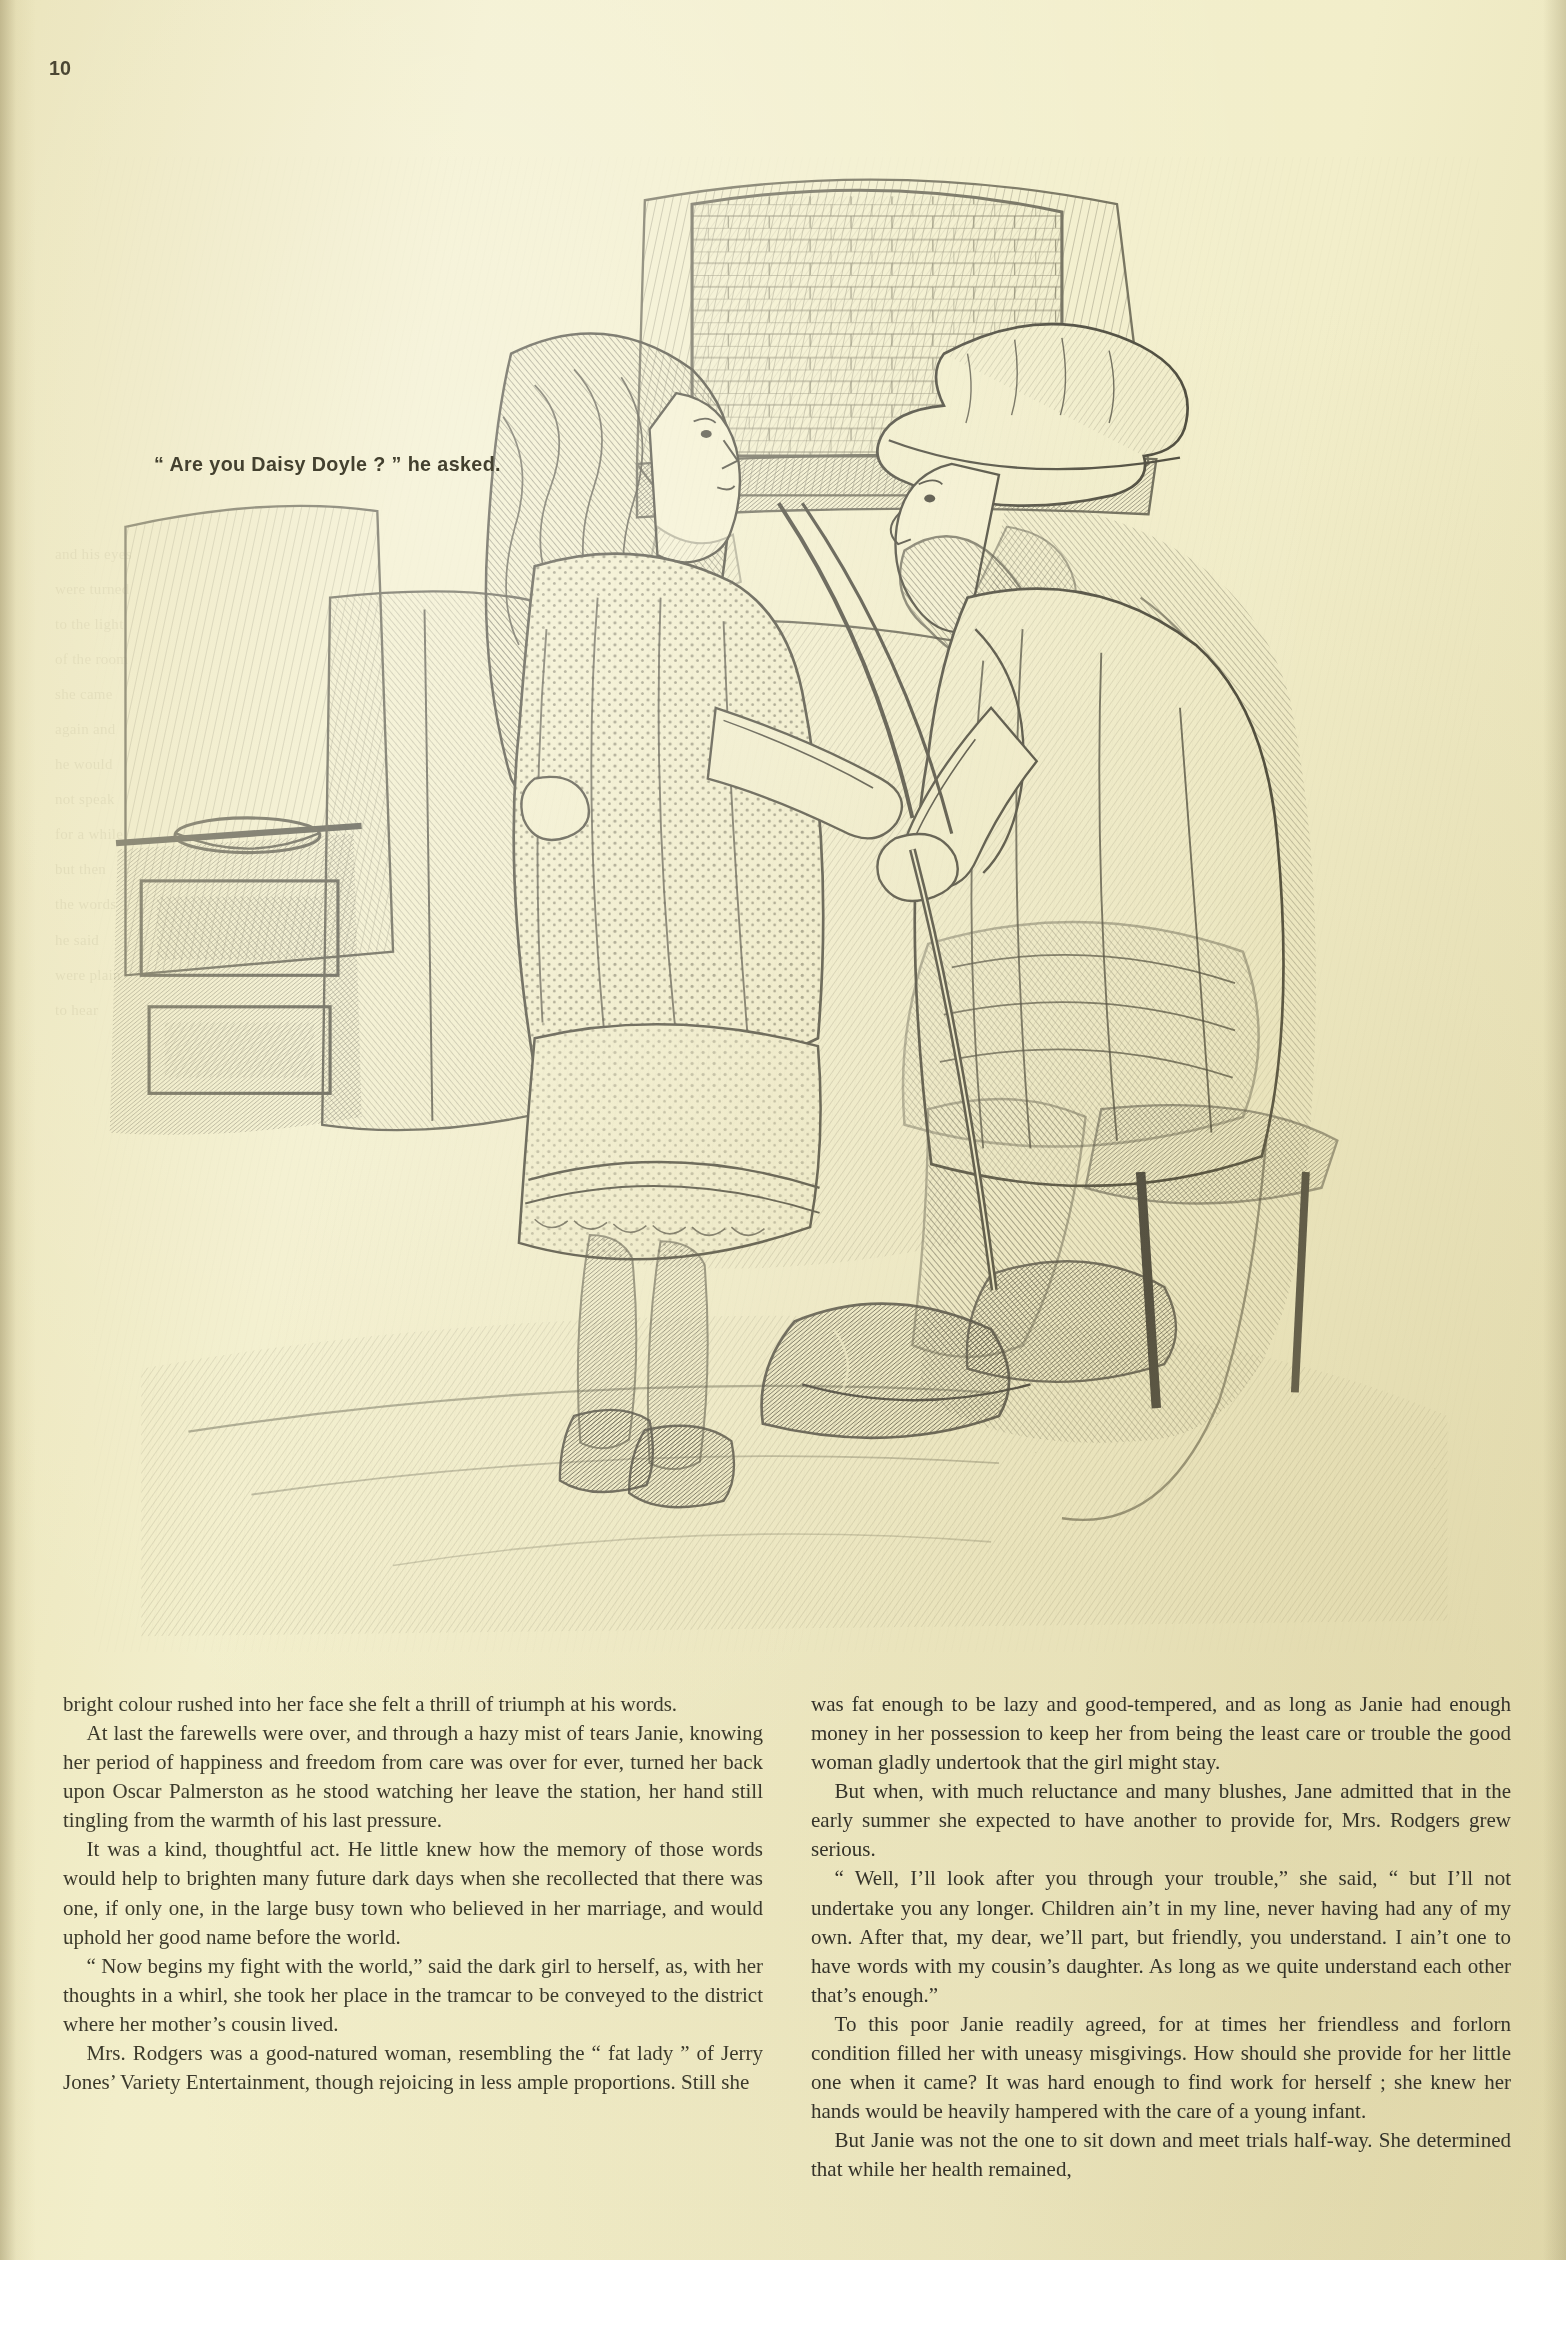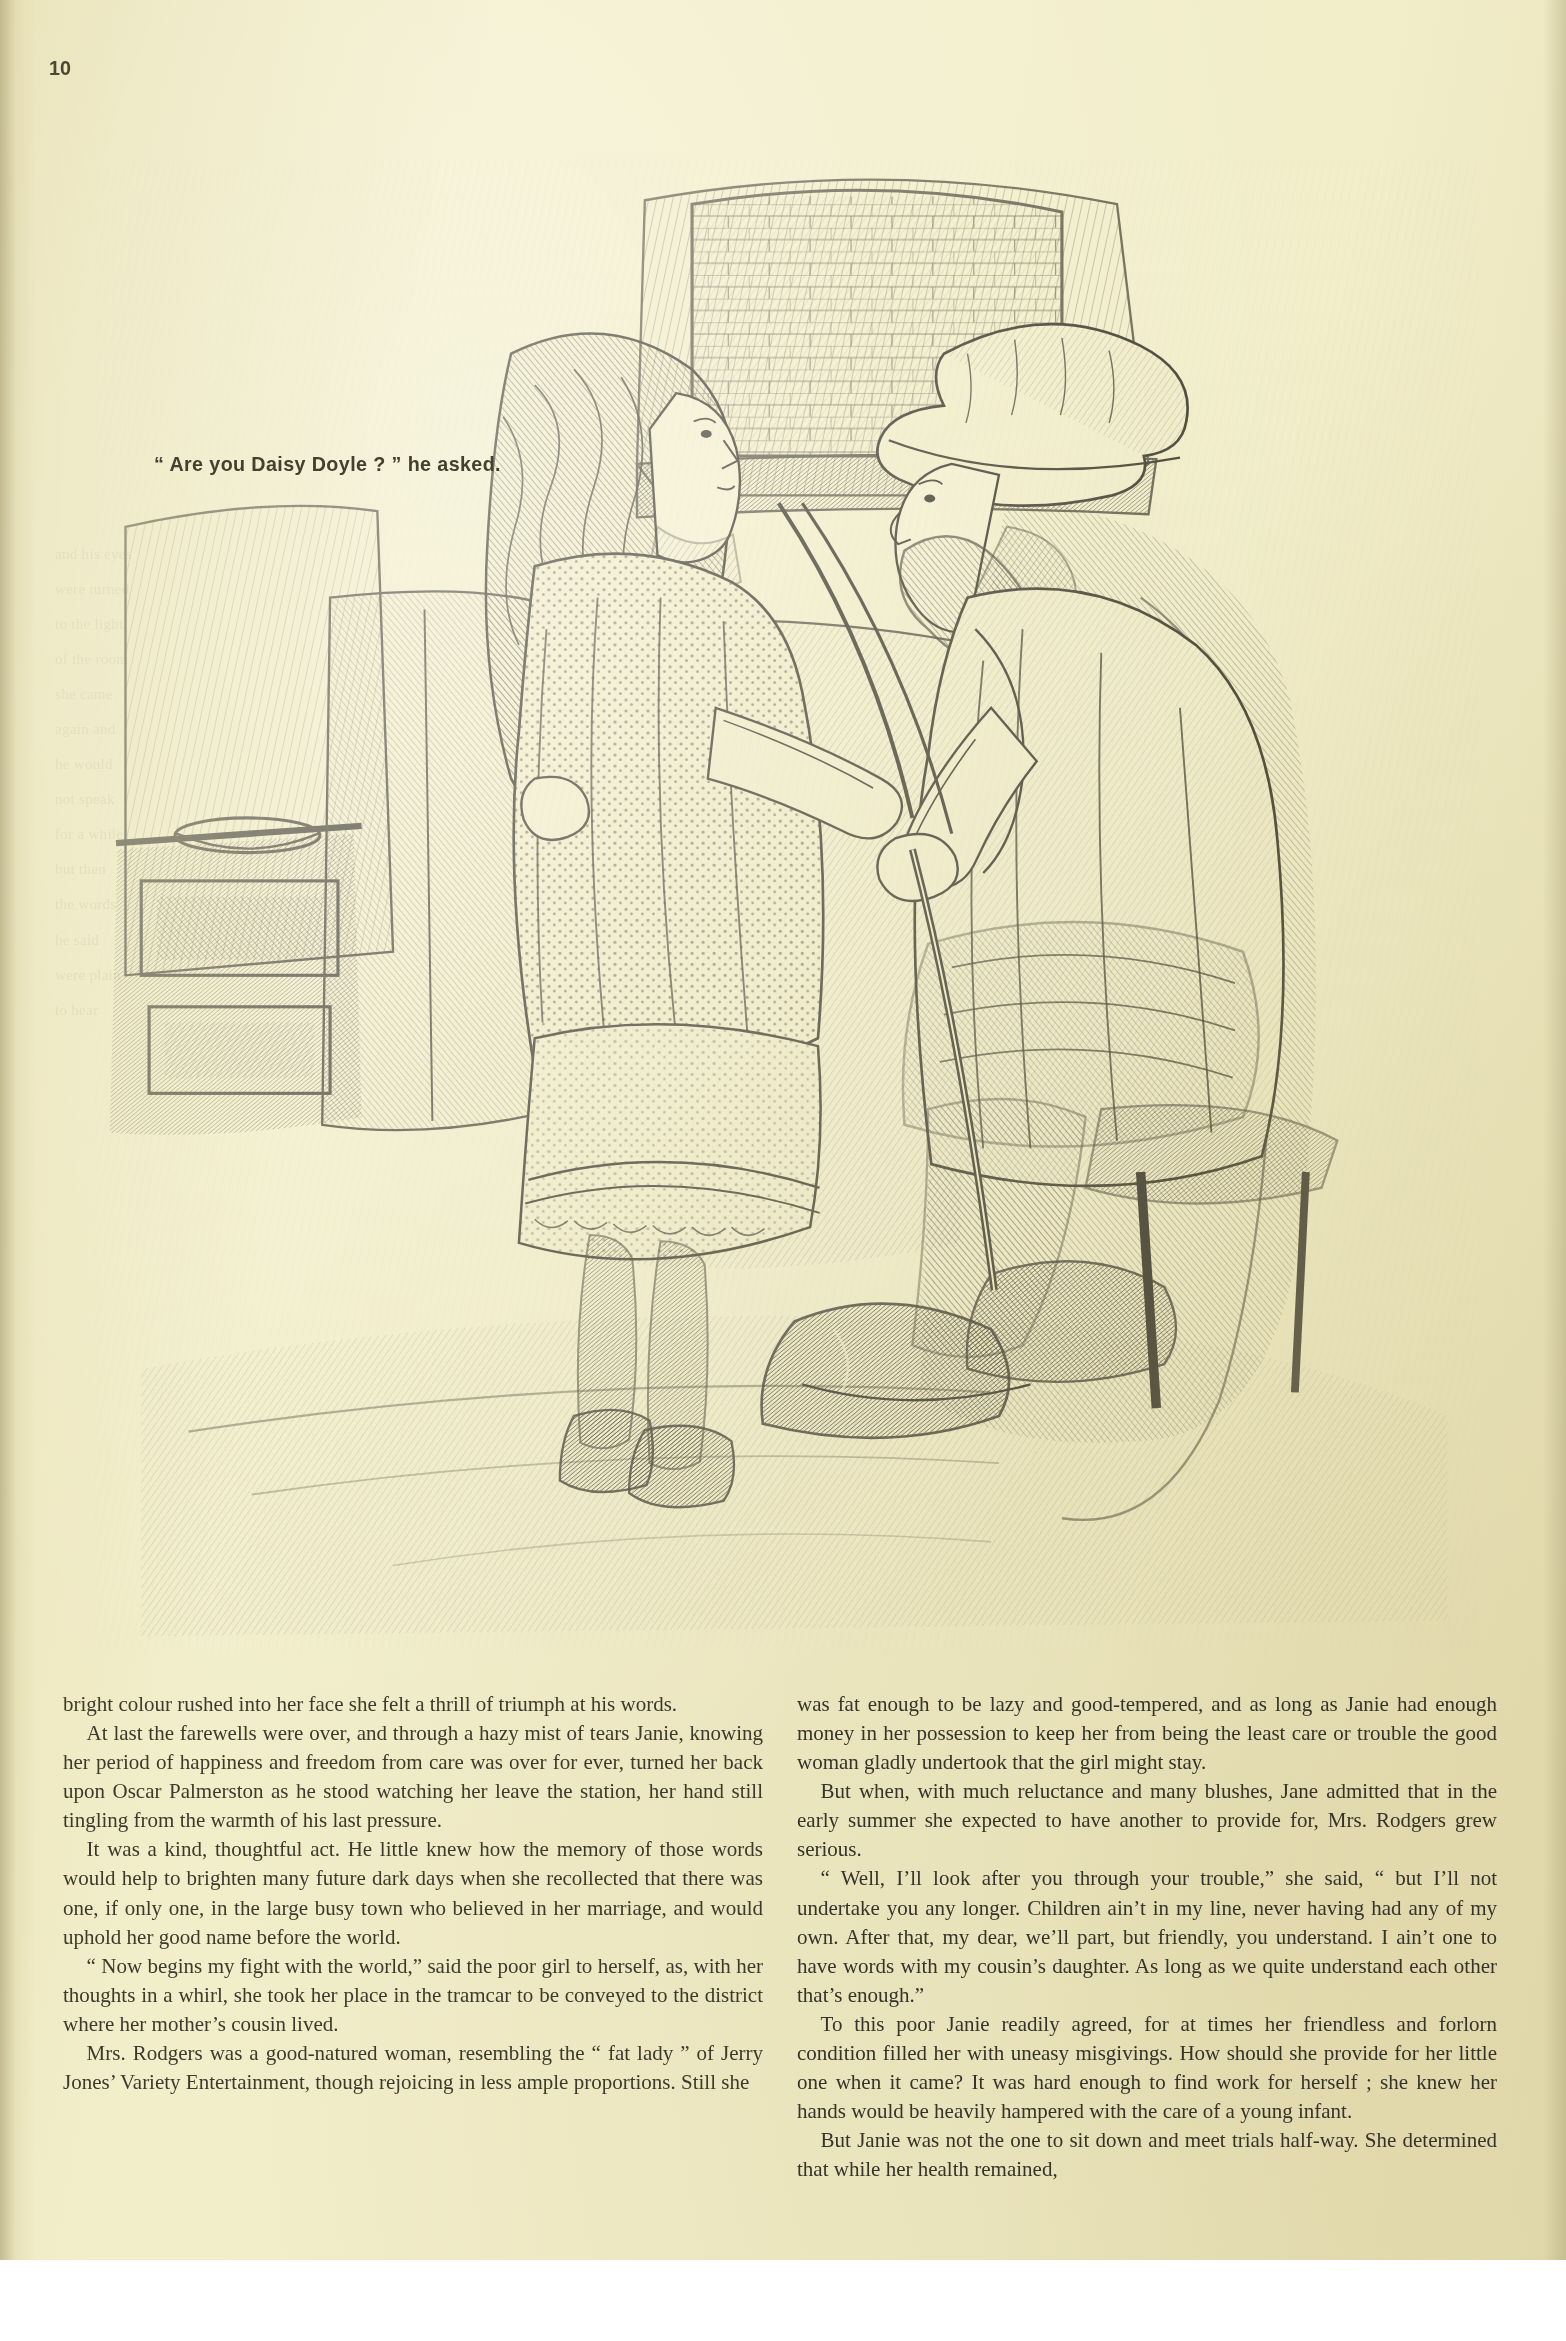--- a/index.html
+++ b/index.html
@@ -110,21 +110,21 @@
   }
 
   
   .columns {
     position: absolute;
     left: 63px;
     top: 1690px;
     width: 1448px;
     height: 598px;
     display: flex;
-    gap: 34px;
+    gap: 48px;
     z-index: 5;
   }
   .col {
     width: 700px;
     color: #3c3a2c;
     font-size: 21px;
     line-height: 1.385;
     text-align: justify;
     font-family: "Liberation Serif", serif;
   }
@@ -368,21 +368,21 @@
 
       <rect x="0" y="0" width="1760" height="1900" fill="url(#hatchC)" opacity="0.05"></rect>
     </svg>
   </div>
 
   <div class="columns">
     <div class="col left">
       <p class="noindent">bright colour rushed into her face she felt a thrill of triumph at his words.</p>
       <p>At last the farewells were over, and through a hazy mist of tears Janie, knowing her period of happiness and freedom from care was over for ever, turned her back upon Oscar Palmerston as he stood watching her leave the station, her hand still tingling from the warmth of his last pressure.</p>
       <p>It was a kind, thoughtful act.  He little knew how the memory of those words would help to brighten many future dark days when she recollected that there was one, if only one, in the large busy town who believed in her marriage, and would uphold her good name before the world.</p>
-      <p>“ Now begins my fight with the world,” said the poor girl to herself, as, with her thoughts in a whirl, she took her place in the tramcar to be conveyed to the district where her mother’s cousin lived.</p>
+      <p>“ Now begins my fight with the world,” said the dark girl to herself, as, with her thoughts in a whirl, she took her place in the tramcar to be conveyed to the district where her mother’s cousin lived.</p>
       <p>Mrs. Rodgers was a good-natured woman, resembling the “ fat lady ” of Jerry Jones’ Variety Entertainment, though rejoicing in less ample proportions.   Still she</p>
     </div>
     <div class="col right">
       <p class="noindent">was fat enough to be lazy and good-tempered, and as long as Janie had enough money in her possession to keep her from being the least care or trouble the good woman gladly undertook that the girl might stay.</p>
       <p>But when, with much reluctance and many blushes, Jane admitted that in the early summer she expected to have another to provide for, Mrs. Rodgers grew serious.</p>
       <p>“ Well, I’ll look after you through your trouble,” she said, “ but I’ll not undertake you any longer.  Children ain’t in my line, never having had any of my own.  After that, my dear, we’ll part, but friendly, you understand.  I ain’t one to have words with my cousin’s daughter.  As long as we quite understand each other that’s enough.”</p>
       <p>To this poor Janie readily agreed, for at times her friendless and forlorn condition filled her with uneasy misgivings.  How should she provide for her little one when it came?  It was hard enough to find work for herself ; she knew her hands would be heavily hampered with the care of a young infant.</p>
       <p>But Janie was not the one to sit down and meet trials half-way.  She determined that while her health remained,</p>
     </div>
   </div>

